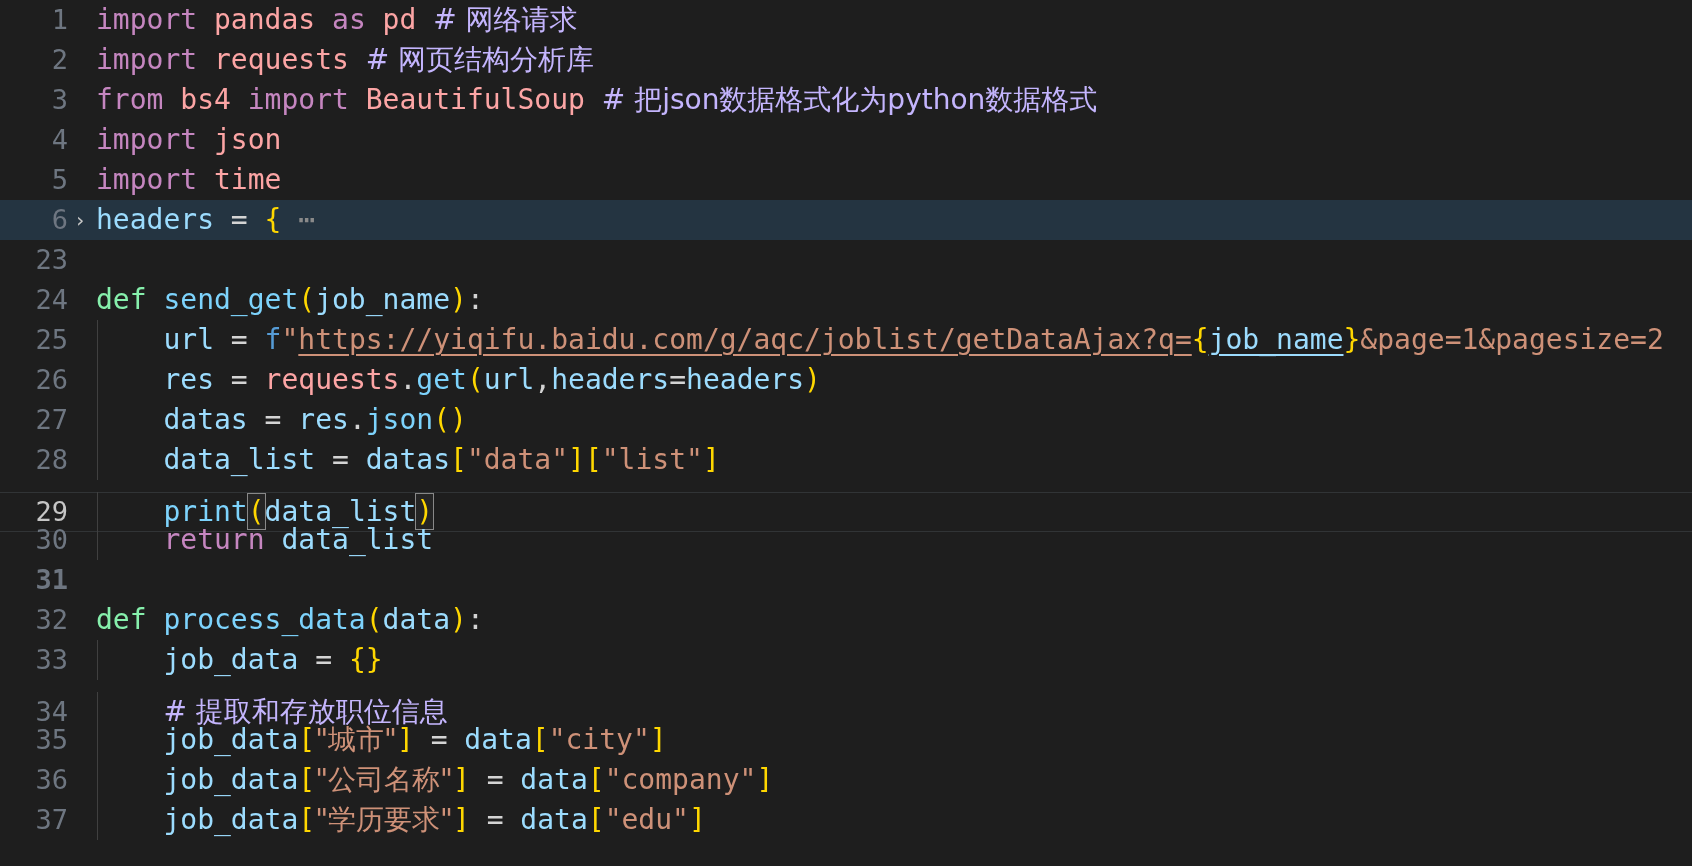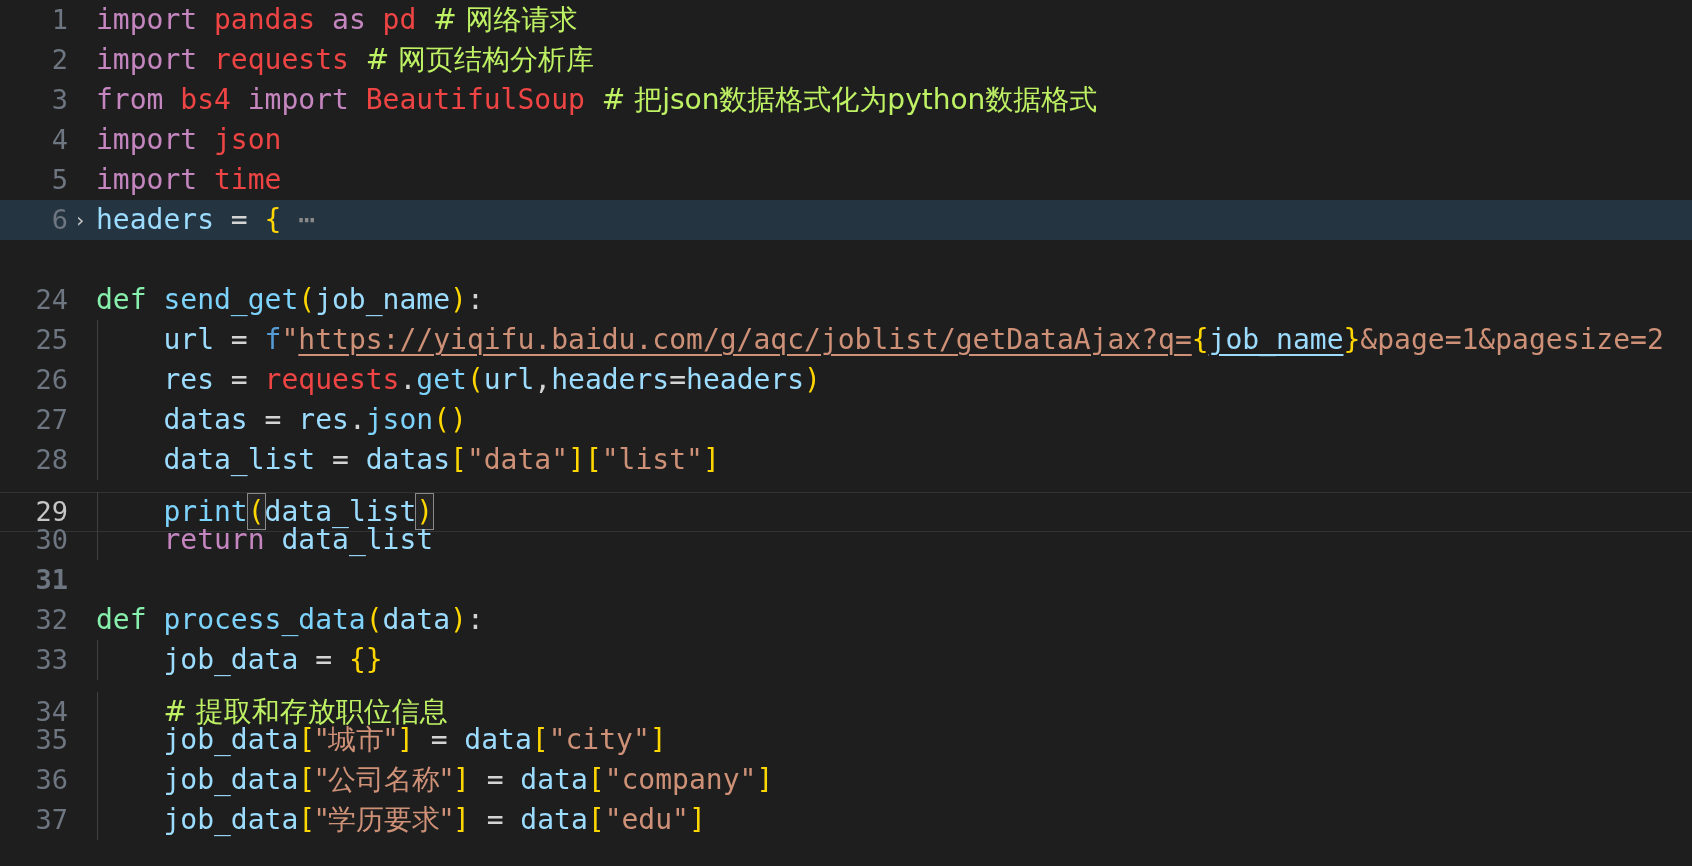--- a/index.html
+++ b/index.html
@@ -96,25 +96,25 @@
     position: absolute;
     top: 0;
     width: 1px;
     height: 40px;
     background: #404040;
   }
 
   
   .kw      { color: #C586C0; }   
   .kw2     { color: #86efac; }   
-  .mod     { color: #ef4444; }   
+  .mod     { color: #fca5a5; }   
   .fn      { color: #7dd3fc; }   
   .var     { color: #9CDCFE; }   
   .str     { color: #CE9178; }   
-  .cmt     { color: #bef264; }   
+  .cmt     { color: #c4b5fd; }   
   .op      { color: #d4d4d4; }   
   .b1      { color: #FFD700; }
   .fstr-prefix { color: #569CD6; }
   .dots    { color: #8a8a8a; letter-spacing: 2px; }
 
   .underline-link {
     text-decoration: underline;
     text-underline-offset: 5px;
     text-decoration-thickness: 2px;
   }
@@ -158,20 +158,24 @@
     <div class="gutter">5</div>
     <div class="code"><span class="kw">import</span> <span class="mod">time</span></div>
   </div>
 
   <div class="row folded-row" style="top: 200px; position: absolute; left: 0px; right: 0px;">
     <div class="gutter">6</div>
     <div class="fold-chevron">›</div>
     <div class="code"><span class="var">headers</span><span class="op"> = </span><span class="b1">{</span> <span class="dots">⋯</span></div>
   </div>
 
+  <div class="row" style="top: 240px; position: absolute; left: 0px; right: 0px;">
+    <div class="gutter">23</div>
+    <div class="code"></div>
+  </div>
 
   <div class="row" style="top: 280px; position: absolute; left: 0px; right: 0px;">
     <div class="gutter">24</div>
     <div class="code"><span class="kw2">def</span> <span class="fn">send_get</span><span class="b1">(</span><span class="var">job_name</span><span class="b1">)</span><span class="op">:</span></div>
   </div>
 
   <div class="row" style="top: 320px; position: absolute; left: 0px; right: 0px;">
     <div class="gutter">25</div>
     <div class="indent-guide" style="left:97px"></div>
     <div class="code">    <span class="var">url</span><span class="op"> = </span><span class="fstr-prefix">f</span><span class="str">"</span><span class="str underline-link">https://yiqifu.baidu.com/g/aqc/joblist/getDataAjax?q=</span><span class="b1">{</span><span class="var underline-link">job_name</span><span class="b1">}</span><span class="str">&amp;page=1&amp;pagesize=2</span></div>

